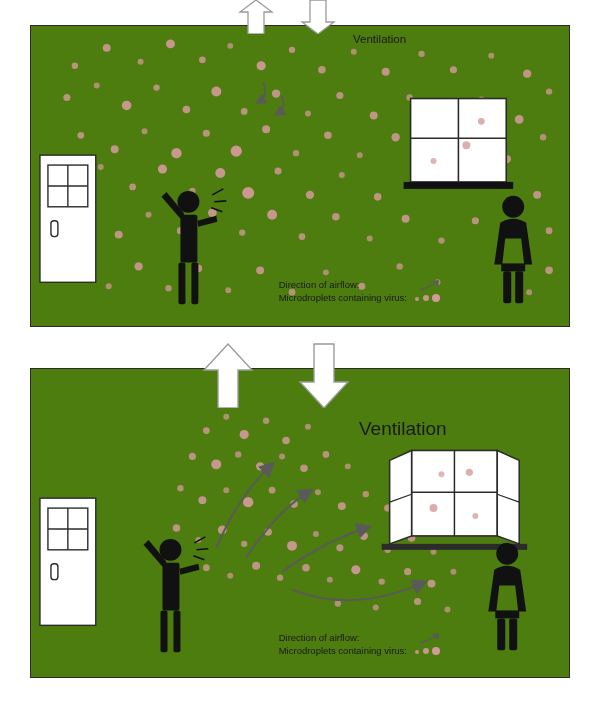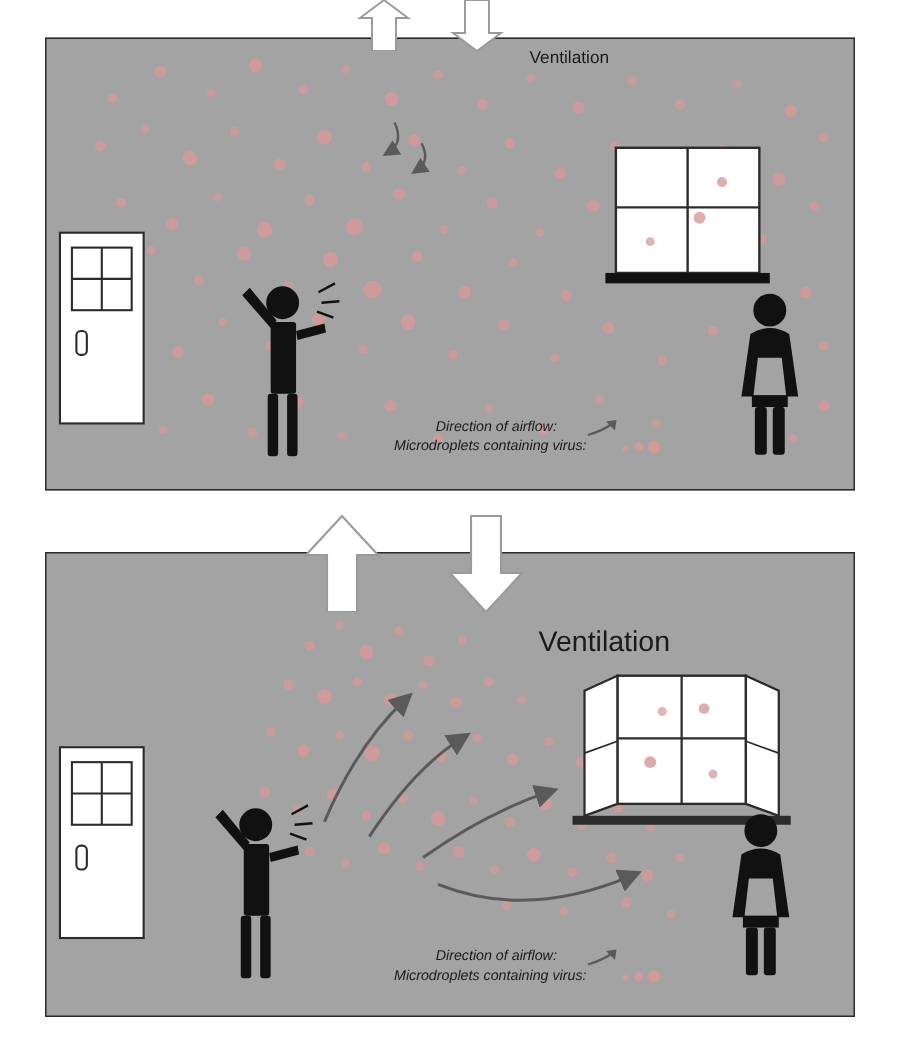--- a/index.html
+++ b/index.html
@@ -17,21 +17,21 @@
   .page {
     position: relative;
     width: 600px;
     height: 703px;
   }
   .panel {
     position: absolute;
     left: 30px;
     width: 540px;
     border: 1.5px solid #2b2b2b;
-    background: #a3a3a3;
+    background: #4d7c0f;
     box-sizing: border-box;
     overflow: hidden;
   }
   #panel-top {
     top: 25px;
     height: 302px;
   }
   #panel-bottom {
     top: 368px;
     height: 310px;
@@ -64,24 +64,23 @@
     text-align: right;
     font-size: 9.5px;
     line-height: 13px;
     color: #1a1a1a;
   }
   #legend-top { bottom: 22px; }
   #legend-bottom { bottom: 20px; }
   .legend-row {
     display: flex;
     align-items: center;
-    justify-content: center;
-    gap: 20px;
+    justify-content: space-between;
+    gap: 4px;
     height: 13px;
-    font-style: italic;
   }
   .legend-text { white-space: nowrap; }
   .legend-art {
     width: 30px;
     height: 12px;
     position: relative;
   }
   .dot {
     position: absolute;
     border-radius: 50%;

